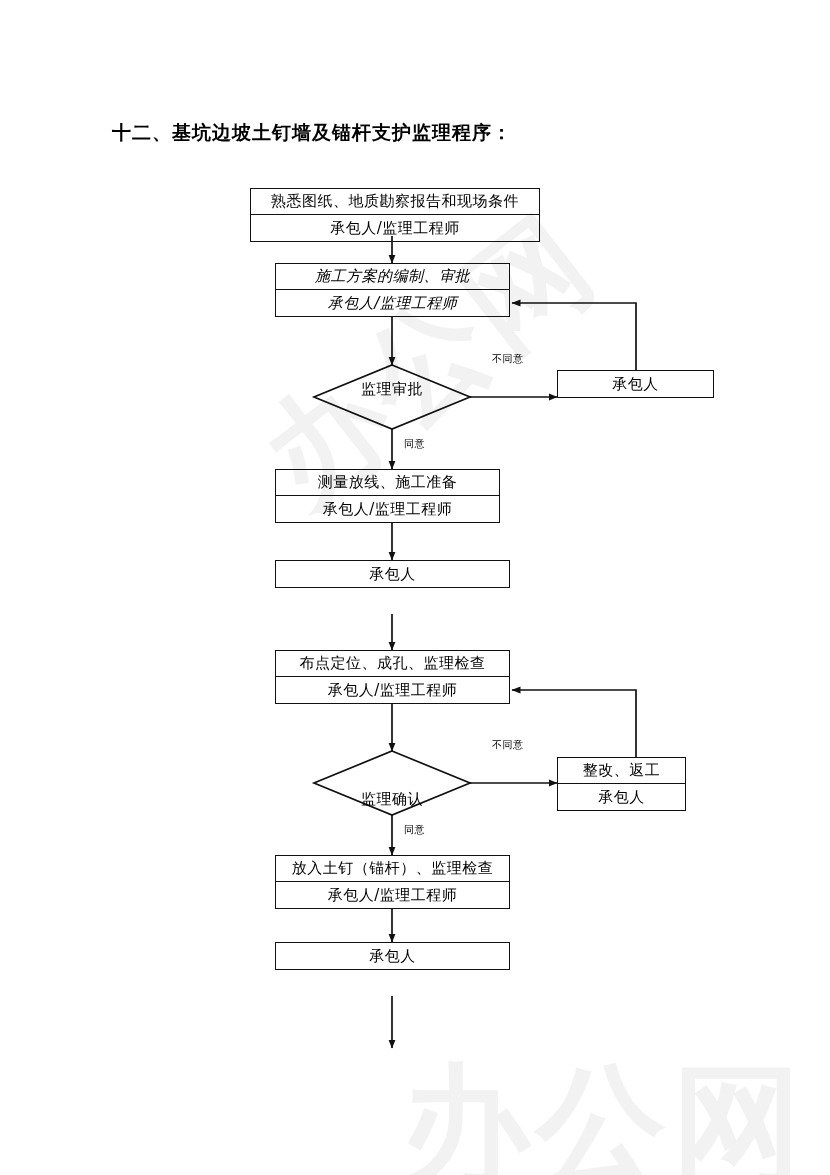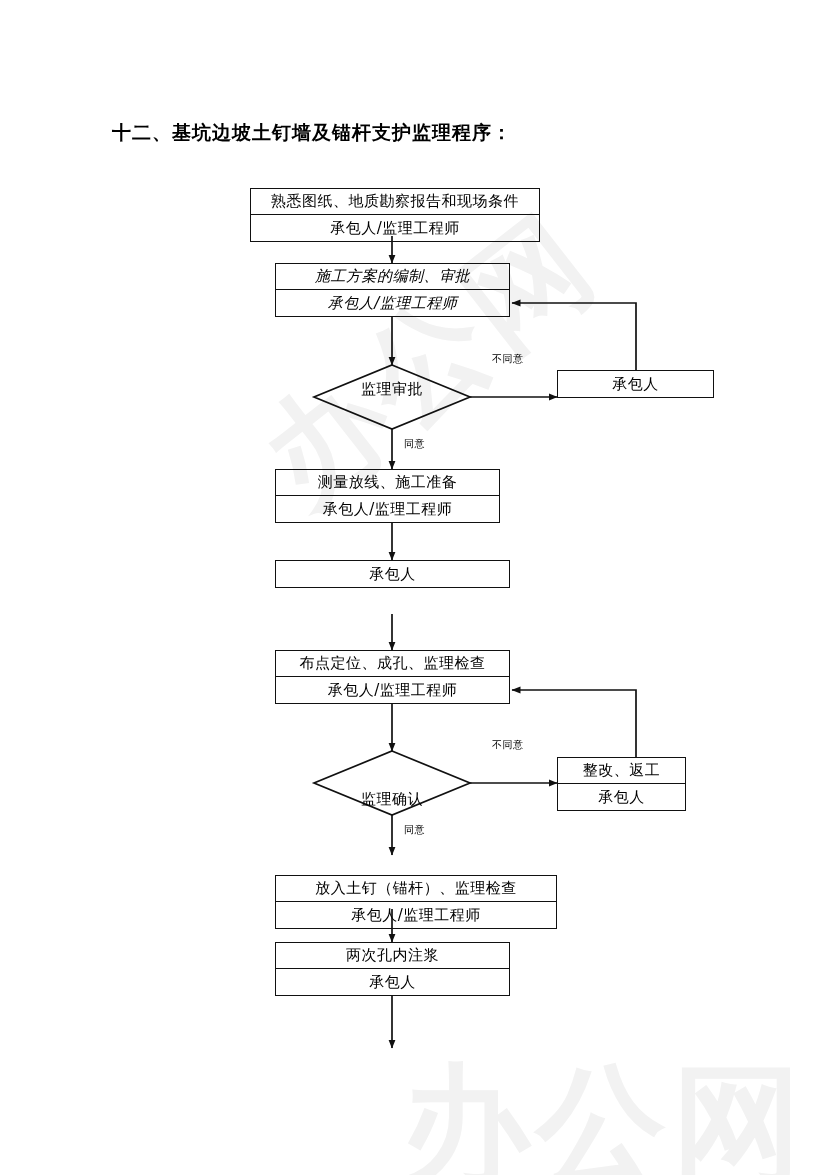--- a/index.html
+++ b/index.html
@@ -186,27 +186,26 @@
 
   <div class="diamond" style="left:314px; top:766px; width:156px; height:20px;margin-top:24px;">
     <div class="dlabel">监理确认</div>
   </div>
 
   <div class="node n-side" style="left:557px; top:757px; width:129px;">
     <div class="row top">整改、返工</div>
     <div class="row">承包人</div>
   </div>
 
-  <div class="node n-main" style="left:275px; top:855px; width:282px;margin-top:20px;">
+  <div class="node n-main" style="left:275px; top:855px; width:235px;">
     <div class="row top">放入土钉（锚杆）、监理检查</div>
     <div class="row">承包人/监理工程师</div>
   </div>
 
   <div class="node n-main" style="left:275px; top:942px; width:235px;">
-    <div class="row top">两次孔内注浆</div>
     <div class="row">承包人</div>
   </div>
 
   <div class="elabel" style="left:492px; top:352px;">不同意</div>
   <div class="elabel" style="left:404px; top:437px;">同意</div>
   <div class="elabel" style="left:492px; top:738px;">不同意</div>
   <div class="elabel" style="left:404px; top:823px;">同意</div>
 
 </div>
 

